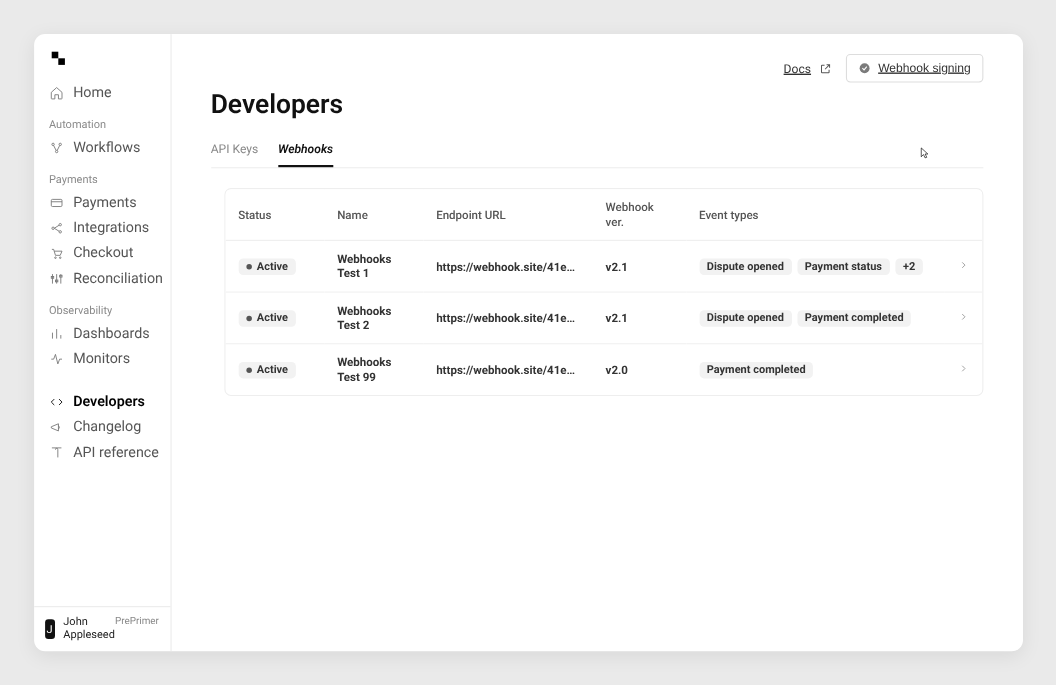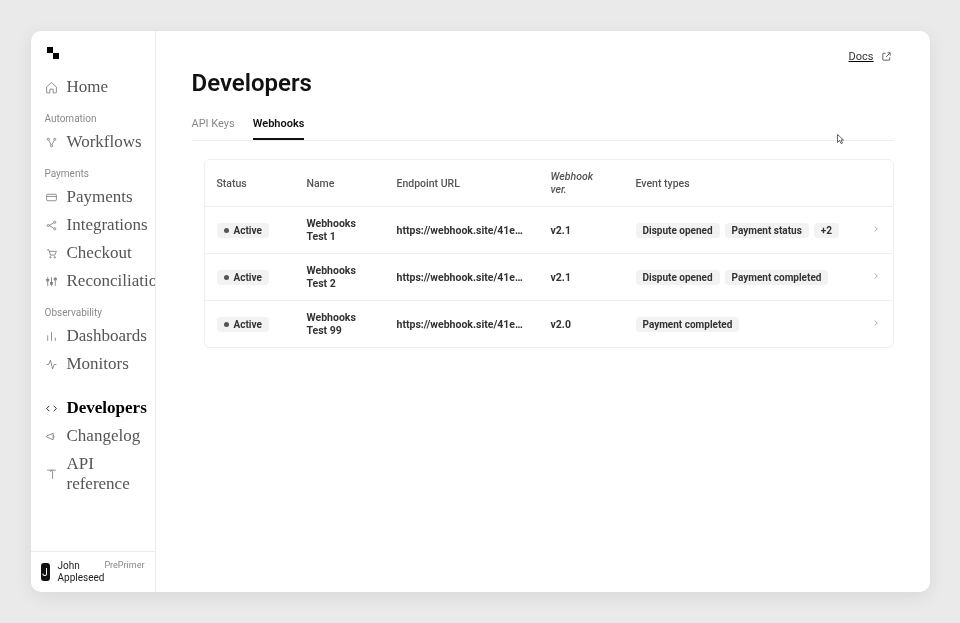--- a/index.html
+++ b/index.html
@@ -5,21 +5,21 @@
 * { box-sizing: border-box; margin: 0; padding: 0; }
 body { background: #eaeaea; font-family: -apple-system, BlinkMacSystemFont, "Segoe UI", Roboto, Helvetica, Arial, sans-serif; width: 960px; height: 623px; overflow: hidden; display: flex; align-items: center; justify-content: center; }
 .app-frame { width: 899px; height: 561px; background: #fff; border-radius: 10px; box-shadow: 0 4px 18px rgba(0,0,0,0.08); overflow: hidden; display: flex; }
 .sidebar { width: 125px; border-right: 1px solid #ececec; display: flex; flex-direction: column; }
 .logo-wrap { padding: 16px 0 12px 14px; }
 .logo { width: 14px; height: 14px; position: relative; }
 .logo::before { content:""; position:absolute; width:6px; height:6px; background:#000; left:2px; top:0; }
 .logo::after  { content:""; position:absolute; width:6px; height:6px; background:#000; left:8px; top:6px; }
 .nav { flex:1; overflow:auto; padding: 0 8px 0 12px; }
 .nav-section { font-size: 10px; color:#8a8a8a; margin: 12px 0 4px 2px; letter-spacing: 0; }
-.nav-item { display:flex; align-items:center; gap:8px; padding:4px 2px; font-size:17px; color:#555; cursor:pointer; border-radius:4px;font-family:Liberation Serif, serif; }
+.nav-item { display:flex; gap:8px; padding:4px 2px; font-size:13px; color:#555; cursor:pointer; border-radius:4px; }
 .nav-item.active { color:#000; font-weight:600; }
 .icon { width:14px; height:14px; display:inline-flex; align-items:center; justify-content:center; flex:0 0 14px; }
 .icon svg { width:13px; height:13px; stroke:#777; stroke-width:1.5; fill:none; }
 .nav-item.active .icon svg { stroke:#000; }
 .user-box { border-top:1px solid #ececec; padding:8px 10px; display:flex; align-items:center; gap:8px; }
 .avatar { width:18px; height:18px; background:#111; color:#fff; font-size:10px; display:flex; align-items:center; justify-content:center; border-radius:3px; }
 .user-meta { display:flex; line-height:1.2; }
 .user-name { font-size:10px; color:#222; }
 .user-org  { font-size:9px; color:#888; }
 
@@ -28,31 +28,31 @@
 .docs-link { display:flex; align-items:center; gap:6px; font-size:11px; color:#333; cursor:pointer; }
 .btn { display:flex; align-items:center; gap:6px; font-size:11px; padding:6px 10px; border-radius:4px; cursor:pointer; border:1px solid transparent; }
 .btn-outline { border:1px solid #ddd; color:#333; background:#fff; }
 .btn-primary { background:#111; color:#fff; }
 .btn .ico { width:12px; height:12px; display:inline-flex; }
 .btn .ico svg { width:12px; height:12px; }
 
 h1.page-title { font-size:24px; font-weight:600; margin: 6px 0 14px 0; color:#111; }
 .tabs { display:flex; gap:18px; border-bottom:1px solid #eee; margin-bottom:0; }
 .tab { font-size:11px; color:#888; padding:6px 0 8px 0; cursor:pointer; border-bottom:2px solid transparent; }
-.tab.active { color:#111; font-weight:600; border-bottom-color:#111; }
+.tab.active { color:#111; font-weight:600; border-bottom-color:#111;font-style:italic; }
 
 .table-wrap { margin-top:18px; border:1px solid #eee; border-radius:6px; overflow:hidden;margin-left:12px; }
 table { width:100%; border-collapse:collapse; font-size:10.5px; }
 thead th { text-align:left; font-weight:500; color:#555; padding:10px 12px; border-bottom:1px solid #eee; background:#fff; }
 tbody td { padding:10px 12px; border-top:1px solid #f1f1f1; color:#333; vertical-align:middle;font-weight:bold; }
 tbody tr:first-child td { border-top:none; }
 .col-status   { width:90px; }
 .col-name     { width:90px; }
 .col-endpoint { width:150px; }
-.col-version  { width:85px;font-style:italic; }
+.col-version  { width:85px; }
 .col-events   {  }
 .col-caret    { width:28px; }
 
 .badge { display:inline-flex; align-items:center; gap:5px; background:#f2f2f2; border-radius:4px; padding:2px 7px; font-size:10px; color:#333; }
 .dot { width:5px; height:5px; border-radius:50%; background:#555; }
 .chips { display:flex; gap:5px; flex-wrap:wrap; }
 .chip { background:#f2f2f2; border-radius:4px; padding:2px 7px; font-size:10px; color:#333; }
 .url-cell { color:#333; white-space:nowrap; overflow:hidden; text-overflow:ellipsis; max-width:130px; }
 .caret-cell svg { width:10px; height:10px; stroke:#999; stroke-width:2; fill:none; }
 
@@ -198,20 +198,29 @@
     <div class="topbar">
       <a class="docs-link">
         <span>Docs</span>
         <span class="icon">
           <svg viewBox="0 0 24 24" style="width:11px;height:11px;stroke:#555;stroke-width:2;fill:none">
                 <path d="M14 4h6v6M20 4l-9 9"></path>
                 <path d="M19 14v5a1 1 0 0 1-1 1H5a1 1 0 0 1-1-1V6a1 1 0 0 1 1-1h5"></path>
               </svg>
         </span>
       </a>
+      <button class="btn btn-outline">
+        <span class="ico">
+          <svg viewBox="0 0 24 24">
+                <circle cx="12" cy="12" r="9" fill="#7b7b7b"></circle>
+                <path d="M8 12l3 3 5-6" stroke="#fff" stroke-width="2" fill="none"></path>
+              </svg>
+        </span>
+        <span>Webhook signing</span>
+      </button>
     </div>
 
     <h1 class="page-title">Developers</h1>
 
     <div class="tabs">
       <div class="tab">API Keys</div>
       <div class="tab active">Webhooks</div>
     </div>
 
     <div class="table-wrap">

